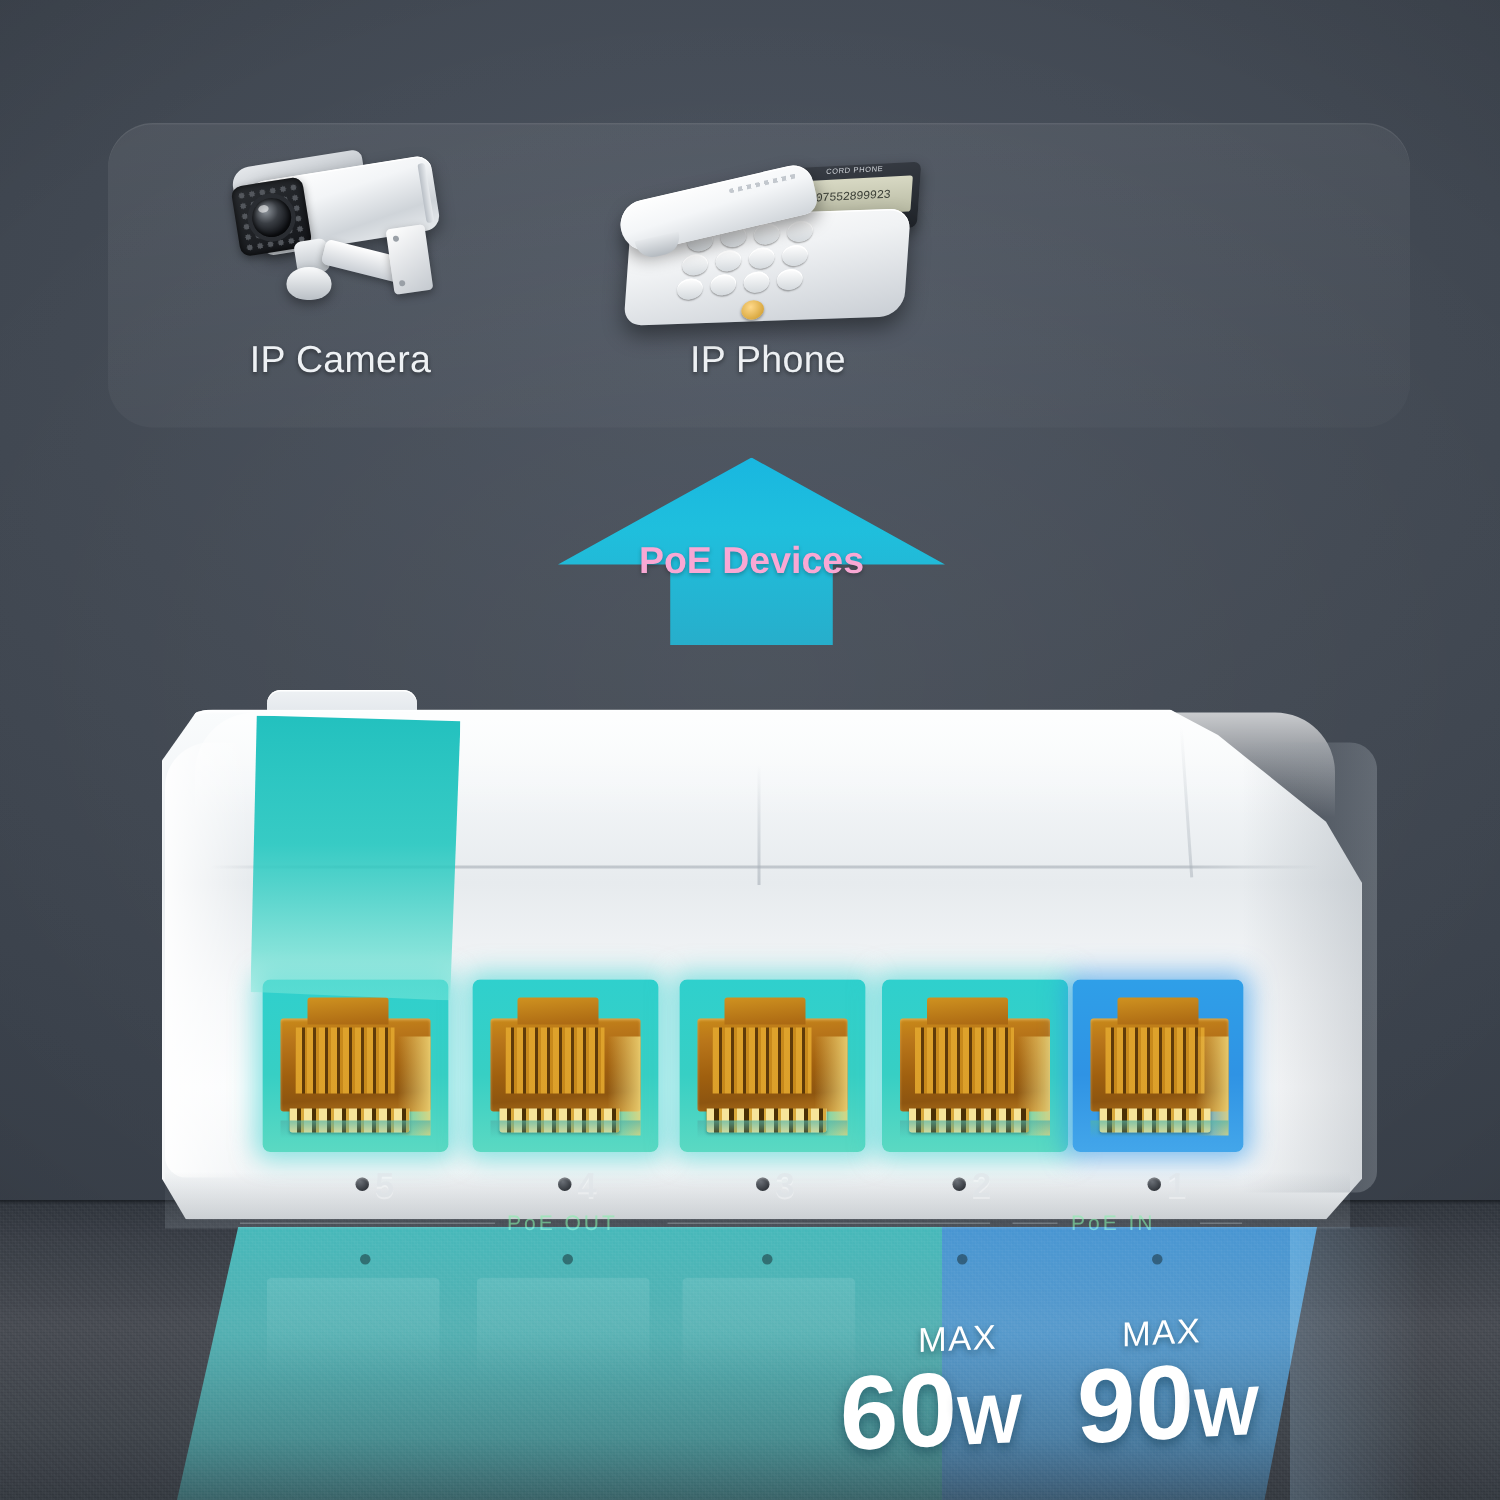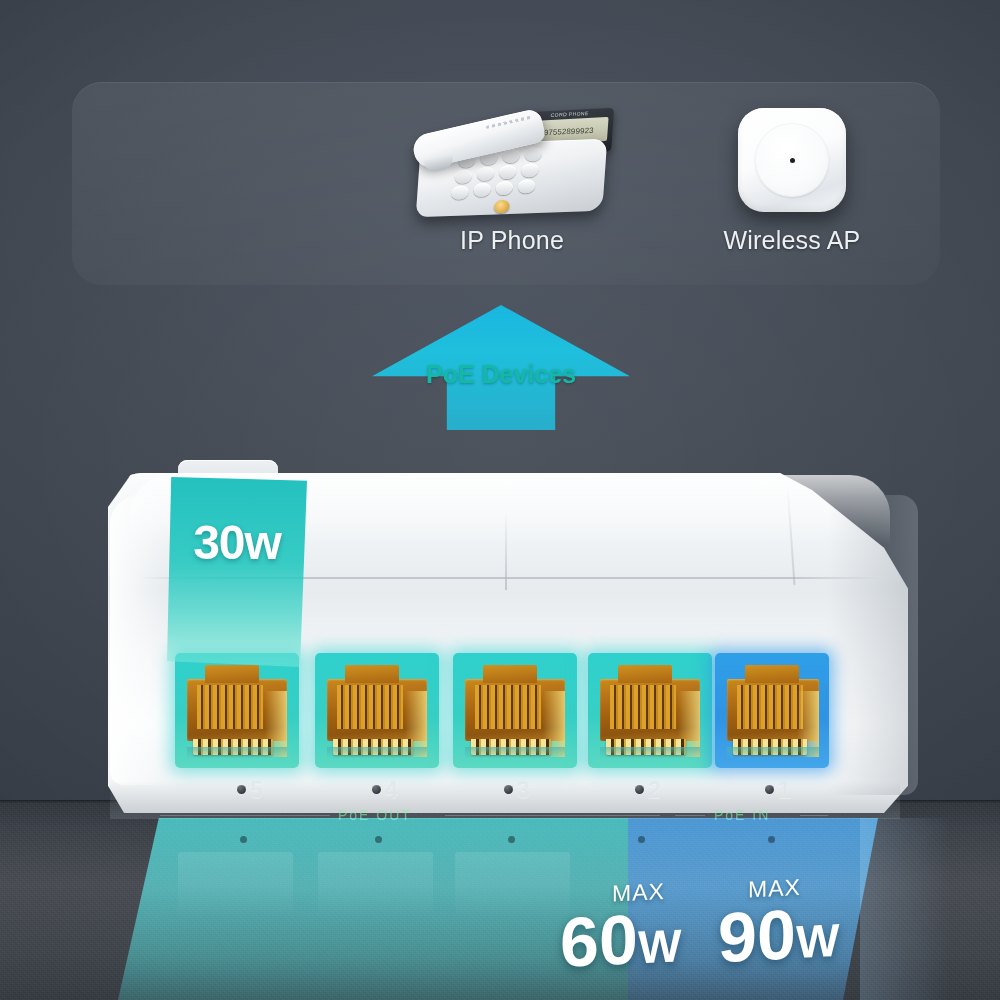--- a/index.html
+++ b/index.html
@@ -206,21 +206,21 @@
 
   
   .poe-arrow {
     position:absolute; left:372px; top:305px; width:258px; height:125px;
     background:linear-gradient(180deg,#19b7e0 0%, #1fbfdd 38%, #27aecb 100%);
     clip-path:polygon(50% 0%, 100% 57%, 71% 57%, 71% 100%, 29% 100%, 29% 57%, 0% 57%);
     filter:drop-shadow(0 4px 14px rgba(0,0,0,.35));
   }
   .poe-arrow-text {
     position:absolute; left:372px; top:360px; width:258px;
-    text-align:center; font-size:25px; font-weight:bold; color:#14b8a6;
+    text-align:center; font-size:25px; font-weight:bold; color:#f9a8d4;
     text-shadow:0 1px 3px rgba(0,0,0,.28);
   }
 
   
   .switch { position:absolute; left:100px; top:455px; width:820px; height:370px; }
 
   .sw-top-tab {
     position:absolute; left:78px; top:5px; width:100px; height:26px;
     background:linear-gradient(180deg,#eef1f4,#dde2e7);
     border-radius:9px 9px 0 0;
@@ -412,20 +412,37 @@
 <div id="stage">
 
   <div class="bg-base"></div>
   <div class="bg-vign"></div>
   <div class="floor"></div>
   <div class="floor-tex"></div>
   <div class="floor-line"></div>
 
   <div class="device-panel">
 
+    <div class="device-cell" style="left:10px; width:290px;">
+      <div class="device-art">
+        <div class="cam-wrap">
+          <div class="cam-hood"></div>
+          <div class="cam-body"></div>
+          <div class="cam-face">
+              <div class="cam-ir"></div>
+              <div class="cam-lens"></div>
+            </div>
+          <div class="cam-neck"></div>
+          <div class="cam-base"></div>
+          <div class="cam-mount-arm"></div>
+          <div class="cam-plate"></div>
+        </div>
+      </div>
+      <div class="device-label">IP Camera</div>
+    </div>
 
     <div class="device-cell" style="left:295px; width:290px;">
       <div class="device-art">
         <div class="ph-wrap">
           <div class="ph-stand"></div>
           <div class="ph-screen">
             <div class="ph-brand">CORD PHONE</div>
             <div class="ph-lcd">
               <span>07552899923</span>
             </div>
@@ -445,31 +462,20 @@
             <div class="ph-key" style="left:44px; top:31px;"></div>
             <div class="ph-key" style="left:66px; top:30px;"></div>
             <div class="ph-call"></div>
           </div>
           <div class="ph-handset"></div>
         </div>
       </div>
       <div class="device-label">IP Phone</div>
     </div>
 
-    <div class="device-cell" style="left:580px; width:280px;">
-      <div class="device-art">
-        <div class="ap-wrap">
-          <div class="ap-body">
-            <div class="ap-disc"></div>
-            <div class="ap-dot"></div>
-          </div>
-        </div>
-      </div>
-      <div class="device-label">Wireless AP</div>
-    </div>
   </div>
 
   <div class="poe-arrow"></div>
   <div class="poe-arrow-text">PoE Devices</div>
 
   <div class="switch">
     <div class="sw-top-tab"></div>
     <div class="sw-body"></div>
     <div class="sw-topface"></div>
     <div class="sw-leftbevel"></div>
@@ -562,21 +568,20 @@
       <div class="poe-mark" style="left:238px;">PoE  OUT</div>
       <div class="poe-rule" style="left:345px; width:215px;"></div>
 
       <div class="poe-rule" style="left:575px; width:30px;"></div>
       <div class="poe-mark" style="left:614px;">PoE  IN</div>
       <div class="poe-rule" style="left:700px; width:28px;"></div>
     </div>
   </div>
 
   <div class="beam30"></div>
-  <div class="beam30-label">30w</div>
 
   <div class="pool pool-teal"></div>
   <div class="pool pool-blue"></div>
   <div class="pool-fade"></div>
 
   <div class="refl" style="left:178px;"></div>
   <div class="refl" style="left:318px;"></div>
   <div class="refl" style="left:455px;"></div>
   <div class="refl-led" style="left:240px;"></div>
   <div class="refl-led" style="left:375px;"></div>

